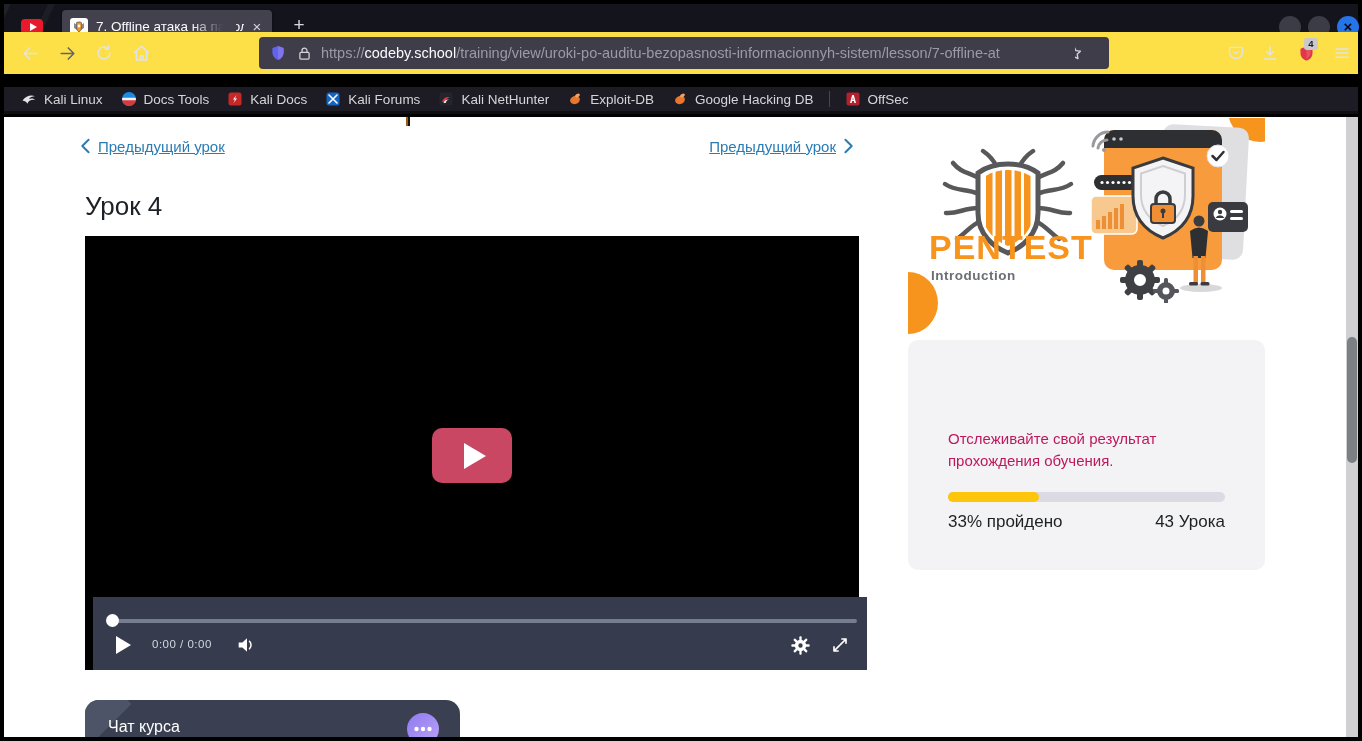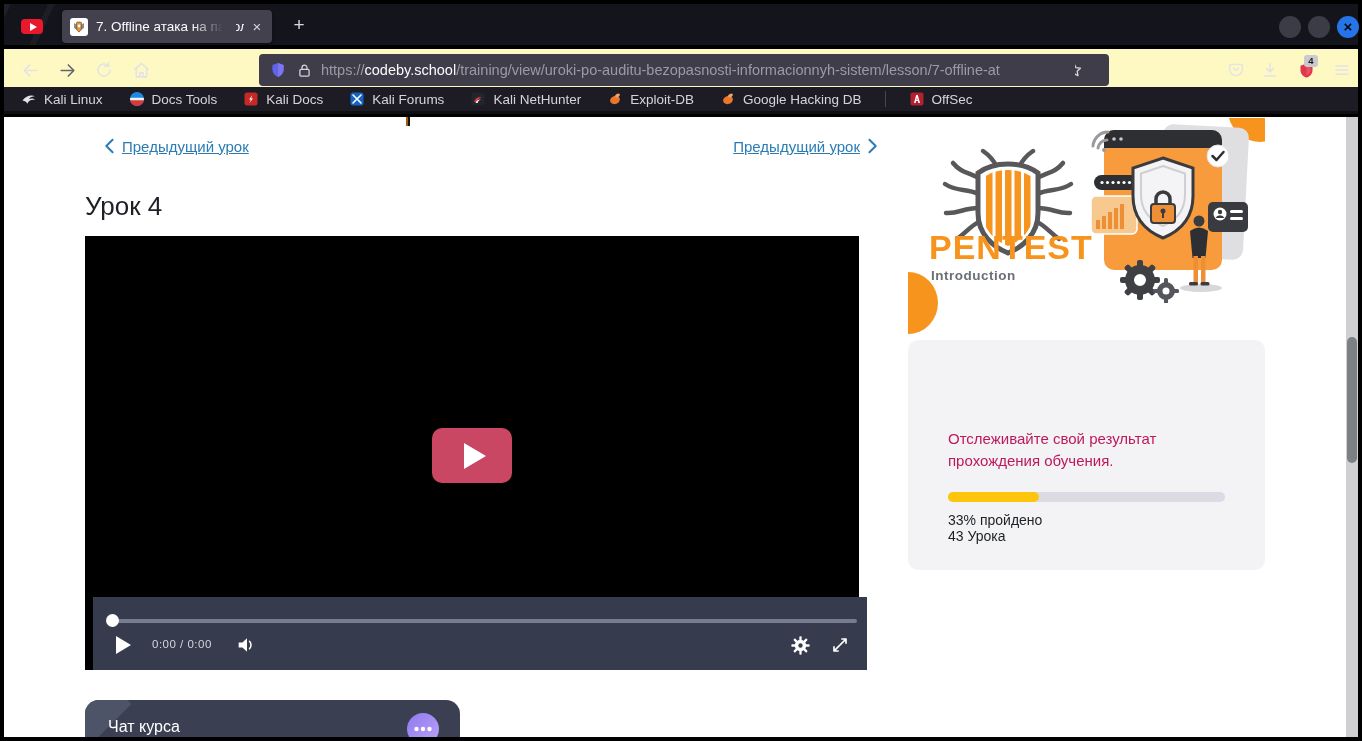--- a/index.html
+++ b/index.html
@@ -20,42 +20,42 @@
   .tab-title { margin-left:8px; color:#fbfbfe; font-size:13.5px; white-space:nowrap; overflow:hidden; width:148px; position:relative; }
   .tab-fade { left:130px; top:0; width:44px; height:33px; background:linear-gradient(to right, rgba(66,65,77,0), #42414d 70%); }
   .tab-close { right:6px; top:8px; width:18px; height:18px; color:#d6d6dc; font-size:15px; line-height:17px; text-align:center; border-radius:3px; }
   .new-tab { left:284px; top:10px; width:22px; height:22px; color:#d8d8dc; font-size:19px; line-height:21px; text-align:center; border-radius:3px; }
   .winbtn { top:12px; width:22px; height:22px; border-radius:50%; }
   .winbtn.min { left:1275px; background:#3c3c46; }
   .winbtn.max { left:1304px; background:#3c3c46; }
   .winbtn.close { left:1333px; background:#2574e8; color:#0a0a0d; font-weight:bold; font-size:15px; text-align:center; line-height:21px; }
 
   
-  #navbar { left:4px; top:49px; width:1354px; height:42px; background:#fef9c3; }
+  #navbar { left:4px; top:32px; width:1354px; height:42px; background:#fde047; }
   .navicon { top:9px; width:24px; height:24px; display:flex; align-items:center; justify-content:center; border-radius:4px; }
   #urlbar { left:255px; top:5px; width:850px; height:32px; background:#3e3d49; border-radius:4px;
     display:flex; align-items:center; padding:0 10px; }
   .url-text { font-size:14.5px; white-space:nowrap; overflow:hidden; width:742px; margin-left:8px; position:relative; }
   .url-scheme, .url-path { color:#9b9ba5; }
   .url-domain { color:#fbfbfe; }
   .url-fade { right:34px; top:0; width:60px; height:32px; background:linear-gradient(to right, rgba(62,61,73,0), #3e3d49 75%); }
   .badge { left:1300px; top:6px; min-width:14px; height:12px; background:#c9c9ce; color:#1c1c22; font-size:9.5px; font-weight:bold;
     text-align:center; line-height:12px; border-radius:3px; padding:0 2px; z-index:3; }
 
   
   #bookmarksbar { left:4px; top:87px; width:1354px; height:27px; background:#1d1c24; border-bottom:3px solid #0e0e13;
-    display:flex; align-items:center; padding-left:8px;gap:8px; }
+    display:flex; align-items:center; padding-left:8px; }
   .bm { display:flex; align-items:center; gap:7px; padding:3px 9px; border-radius:3px; color:#d5d5d9; font-size:13.5px; white-space:nowrap; }
   .bm-sep { width:1px; height:16px; background:#47474f; margin:0 6px; }
 
   
   #content { left:4px; top:117px; width:1354px; height:620px; background:#fff; overflow:hidden; }
   .artifact { left:402px; top:0; width:4px; height:9px; background:linear-gradient(to right,#a35b12 45%, #141414 45%); }
 
-  .lesson-nav { left:98px; top:20px; width:778px; display:flex; justify-content:space-between; align-items:center; }
+  .lesson-nav { left:74px; top:20px; width:778px; display:flex; justify-content:space-between; align-items:center; }
   .lesson-link { display:flex; align-items:center; gap:6px; color:#2a7cb4; font-size:15px; }
   .lesson-link span { text-decoration:underline; }
 
   .page-title { left:81px; top:74px; font-size:26px; font-weight:500; color:#1d2125; }
 
   #video { left:81px; top:119px; width:774px; height:434px; background:#000; }
   .bigplay { left:347px; top:192px; width:80px; height:55px; background:#ca4763; border-radius:10px; display:flex; align-items:center; justify-content:center; }
   .bigplay::after { content:""; border-left:22px solid #fff; border-top:13px solid transparent; border-bottom:13px solid transparent; margin-left:5px; }
   .controls { left:8px; bottom:0; width:774px; height:73px; background:#363b4d; }
   .seek { left:15px; top:22px; width:749px; height:4px; background:#767d8e; border-radius:2px; }
@@ -70,21 +70,21 @@
 
   
   .banner { left:904px; top:1px; width:357px; height:185px; }
   .blob { left:904px; top:155px; width:30px; height:62px; background:#f7941d; border-radius:0 100% 100% 0 / 0 50% 50% 0; }
 
   #coursecard { left:904px; top:223px; width:357px; height:230px; background:#f3f3f6; border-radius:10px; }
   .course-title { left:40px; top:25px; width:280px; font-size:20px; font-weight:bold; color:#17191c; line-height:27px; }
   .course-desc { left:40px; top:88px; width:280px; font-size:15px; color:#be185d; line-height:22px; }
   .pbar { left:40px; top:152px; width:277px; height:10px; background:#dcdbe4; border-radius:5px; }
   .pfill { left:0; top:0; height:10px; background:#fdc50b; border-radius:5px; }
-  .plabels { left:40px; top:172px; width:277px; display:flex; justify-content:space-between; font-size:14px; color:#1d2023;flex-direction:column; }
+  .plabels { left:40px; top:172px; width:277px; display:flex; justify-content:space-between; font-size:17px; color:#1d2023; }
 
   .scroll-track { left:1342px; top:0; width:12px; height:620px; background:#d0d0d2; }
   .scroll-thumb { left:1343px; top:220px; width:10px; height:126px; background:#7c8084; border-radius:5px; }
 </style>
 </head>
 <body>
 
 <div id="window">
 
   <div id="titlebar" class="abs">

